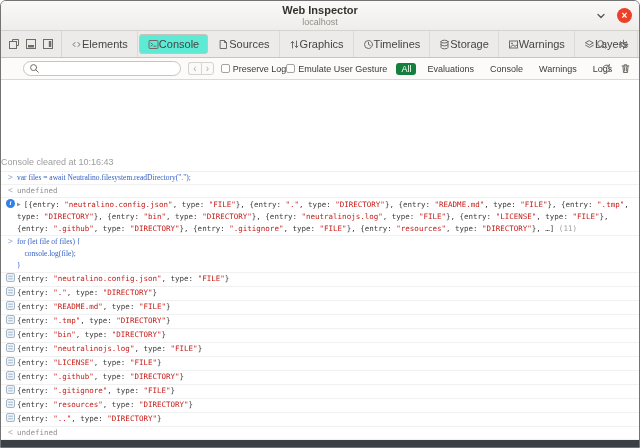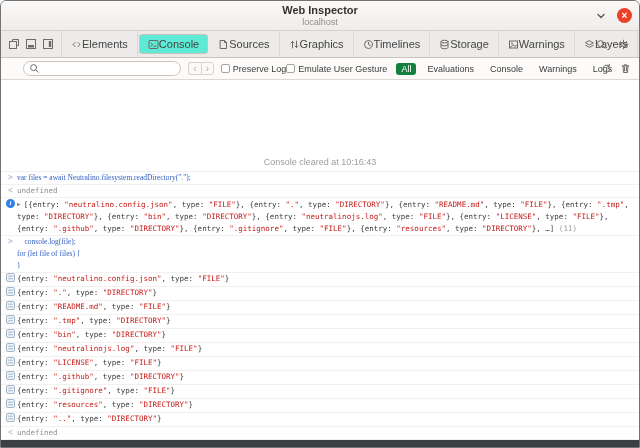--- a/index.html
+++ b/index.html
@@ -41,21 +41,21 @@
   .cb-box{width:9px;height:9px;border:1px solid #a6a29c;border-radius:2px;background:#fff;display:inline-block;}
   .scope-group{display:inline-flex;align-items:center;gap:6px;margin-left:2px;}
   .scope{padding:1px 5px;border-radius:3px;white-space:nowrap;}
   .scope.selected{background:#15803d;color:#fff;}
   .filter-right{position:absolute;right:8px;display:flex;align-items:center;gap:8px;}
   .filter-right span{display:flex;}
 
   
   .console{flex:1;min-height:0;background:#fff;font-family:"DejaVu Sans Mono",monospace;font-size:7.5px;color:#3c3c3c;overflow:hidden;display:flex;flex-direction:column;}
   .console-spacer{flex:none;height:74px;}
-  .cleared-message{flex:none;text-align:center;font-family:"Liberation Sans",sans-serif;font-size:9px;color:#9d9d9d;padding:3px 0 4px;border-bottom:1px solid #f0f0f0;}
+  .cleared-message{flex:none;text-align:left;font-family:"Liberation Sans",sans-serif;font-size:9px;color:#9d9d9d;padding:3px 0 4px;border-bottom:1px solid #f0f0f0;}
   .entries{flex:none;}
   .entry{display:flex;align-items:flex-start;border-bottom:1px solid #f1f1f1;padding:0 6px 0 3px;line-height:12px;min-height:13px;}
   .gutter{flex:none;width:13px;text-align:center;font-size:8px;line-height:12px;}
   .gutter span{vertical-align:middle;}
   .content{flex:1;min-width:0;white-space:pre-wrap;word-break:break-word;}
   .entry-command .content{color:#3560c4;font-family:Liberation Serif, serif;}
   .chev-cmd{color:#9fb0d4;}
   .chev-res{color:#b3b3b3;}
   .entry-result .content{color:#909090;}
   .info-dot{display:inline-block;width:9px;height:9px;border-radius:50%;background:#3180e8;color:#fff;font-family:"Liberation Serif",serif;font-size:7px;font-style:italic;font-weight:700;line-height:9px;text-align:center;}
@@ -262,21 +262,21 @@
         <div class="entry entry-result">
           <span class="gutter chev-res">&lt;</span>
           <span class="content">undefined</span>
         </div>
         <div class="entry entry-array-preview">
           <span class="gutter"><span class="info-dot">i</span></span>
           <span class="content"><span class="disclosure">▶</span><span class="tok-plain">[{entry: </span><span class="tok-str">"neutralino.config.json"</span><span class="tok-plain">, type: </span><span class="tok-str">"FILE"</span><span class="tok-plain">}, {entry: </span><span class="tok-str">"."</span><span class="tok-plain">, type: </span><span class="tok-str">"DIRECTORY"</span><span class="tok-plain">}, {entry: </span><span class="tok-str">"README.md"</span><span class="tok-plain">, type: </span><span class="tok-str">"FILE"</span><span class="tok-plain">}, {entry: </span><span class="tok-str">".tmp"</span><span class="tok-plain">, type: </span><span class="tok-str">"DIRECTORY"</span><span class="tok-plain">}, {entry: </span><span class="tok-str">"bin"</span><span class="tok-plain">, type: </span><span class="tok-str">"DIRECTORY"</span><span class="tok-plain">}, {entry: </span><span class="tok-str">"neutralinojs.log"</span><span class="tok-plain">, type: </span><span class="tok-str">"FILE"</span><span class="tok-plain">}, {entry: </span><span class="tok-str">"LICENSE"</span><span class="tok-plain">, type: </span><span class="tok-str">"FILE"</span><span class="tok-plain">}, {entry: </span><span class="tok-str">".github"</span><span class="tok-plain">, type: </span><span class="tok-str">"DIRECTORY"</span><span class="tok-plain">}, {entry: </span><span class="tok-str">".gitignore"</span><span class="tok-plain">, type: </span><span class="tok-str">"FILE"</span><span class="tok-plain">}, {entry: </span><span class="tok-str">"resources"</span><span class="tok-plain">, type: </span><span class="tok-str">"DIRECTORY"</span><span class="tok-plain">}, …]</span><span class="tok-count"> (11)</span></span>
         </div>
         <div class="entry entry-command">
           <span class="gutter chev-cmd">&gt;</span>
-          <span class="content"><div>    console.log(file);</div><div>for (let file of files) {</div><div>}</div></span>
+          <span class="content"><div>for (let file of files) {</div><div>    console.log(file);</div><div>}</div></span>
         </div>
         <div class="entry entry-log">
           <span class="gutter"><span><svg width="9" height="9" viewBox="0 0 9 9">
                 <rect x="0.5" y="0.5" width="8" height="8" rx="1.5" fill="#eef3f9" stroke="#a4b6c8"></rect>
                 <path d="M2.2 3.2 H6.8 M2.2 5.8 H6.8" stroke="#a4b6c8"></path>
               </svg></span></span>
           <span class="content"><span class="tok-plain">{entry: </span><span class="tok-str">"neutralino.config.json"</span><span class="tok-plain">, type: </span><span class="tok-str">"FILE"</span><span class="tok-plain">}</span></span>
         </div>
         <div class="entry entry-log">
           <span class="gutter"><span><svg width="9" height="9" viewBox="0 0 9 9">

